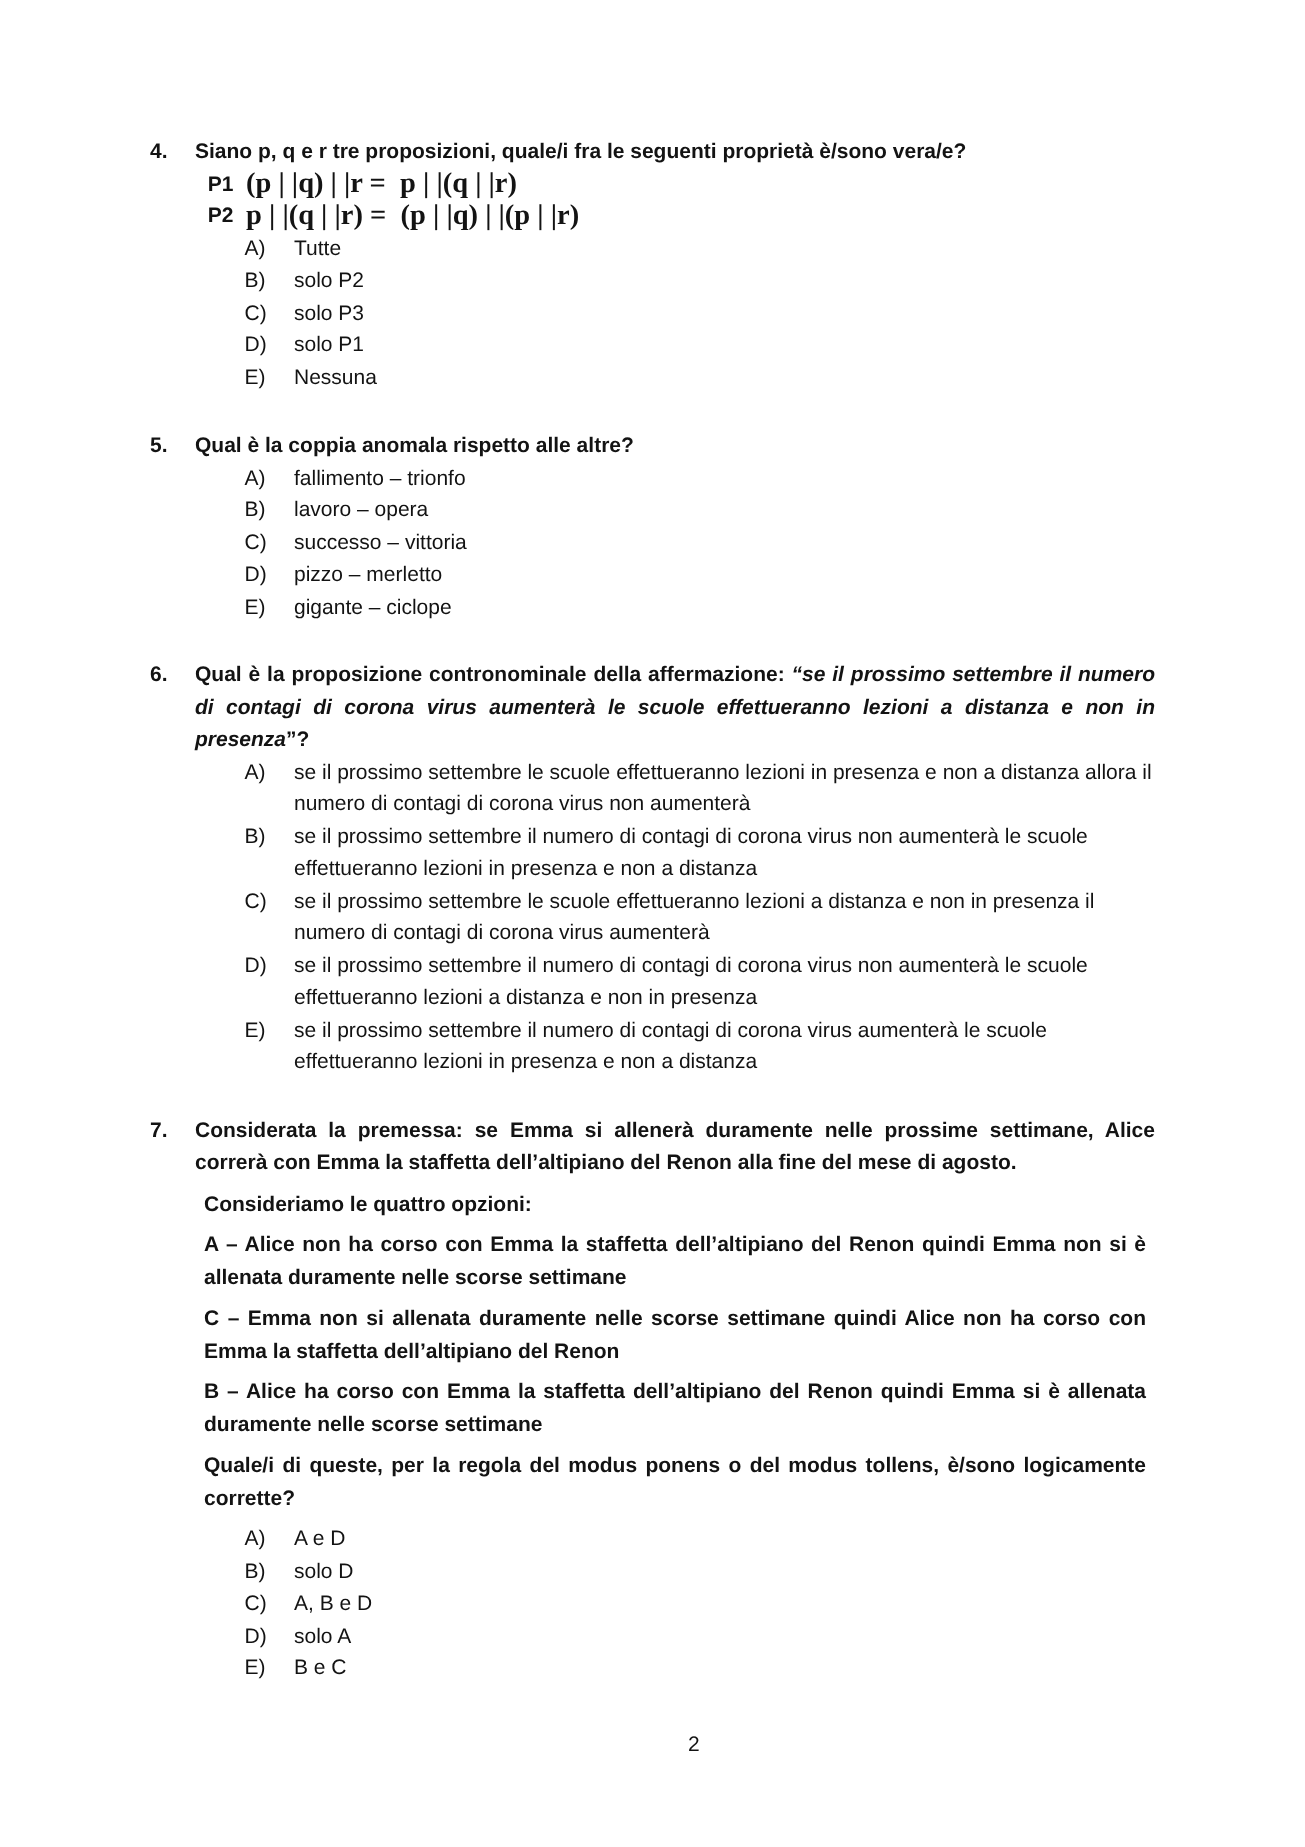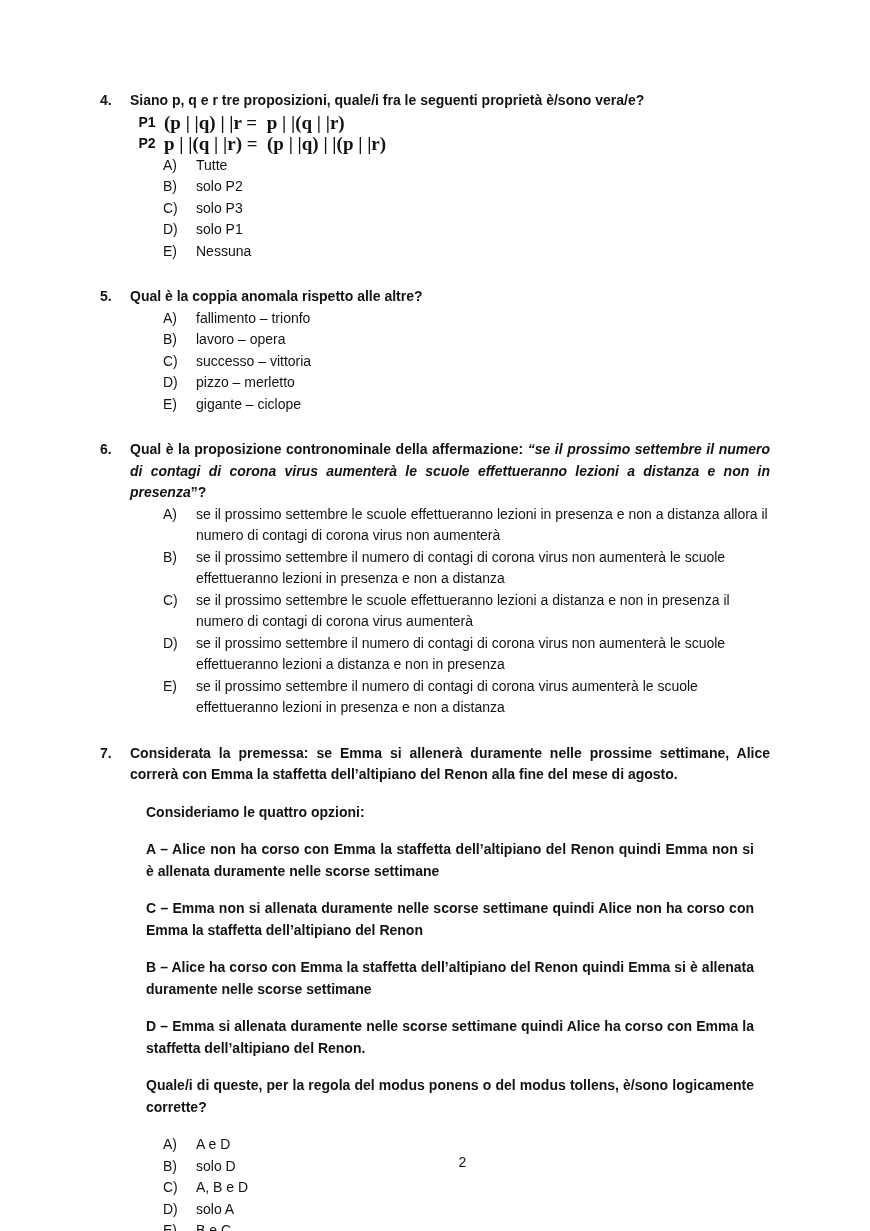--- a/index.html
+++ b/index.html
@@ -41,21 +41,21 @@
     font-family: "Liberation Serif", serif;
     font-weight: bold;
     font-size: 19px;
     white-space: pre;
   }
   .options { margin-left: 63px; }
   .opt-row { display: flex; }
   .opt-letter { flex: none; width: 33px; }
   .opt-text { flex: 1; }
   .q-body { margin-left: 30px; }
-  .q-body p { margin: 16px; }
+  .q-body p { margin: 6px; }
   .bold { font-weight: bold; }
   .bold-italic { font-weight: bold; font-style: italic; }
   .page-number {
     position: absolute;
     top: 1152px;
     left: 0;
     width: 925px; 
     text-align: center;
     font-size: 14px;
   }
@@ -166,21 +166,20 @@
     <section class="question">
       <div class="q-row">
         <span class="q-num">7.</span>
         <p class="q-head justify">Considerata la premessa: se Emma si allenerà duramente nelle prossime settimane, Alice correrà con Emma la staffetta dell’altipiano del Renon alla fine del mese di agosto.</p>
       </div>
       <div class="q-body bold justify">
         <p>Consideriamo le quattro opzioni:</p>
         <p>A – Alice non ha corso con Emma la staffetta dell’altipiano del Renon quindi Emma non si è allenata duramente nelle scorse settimane</p>
         <p>C – Emma non si allenata duramente nelle scorse settimane quindi Alice non ha corso con Emma la staffetta dell’altipiano del Renon</p>
         <p>B – Alice ha corso con Emma la staffetta dell’altipiano del Renon quindi Emma si è allenata duramente nelle scorse settimane</p>
-        <p>D – Emma si allenata duramente nelle scorse settimane quindi Alice ha corso con Emma la staffetta dell’altipiano del Renon.</p>
         <p>Quale/i di queste, per la regola del modus ponens o del modus tollens, è/sono logicamente corrette?</p>
       </div>
       <div class="options">
         <div class="opt-row">
           <span class="opt-letter">A)</span>
           <span class="opt-text">A e D</span>
         </div>
         <div class="opt-row">
           <span class="opt-letter">B)</span>
           <span class="opt-text">solo D</span>

